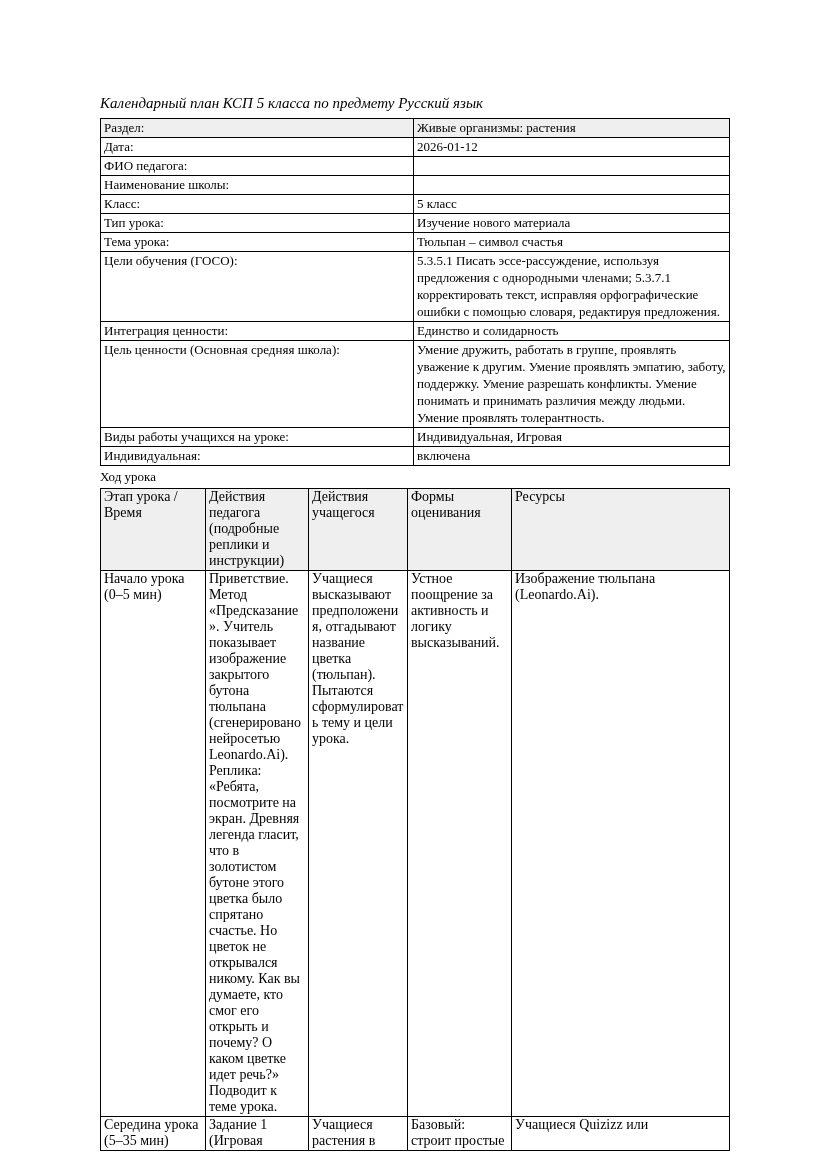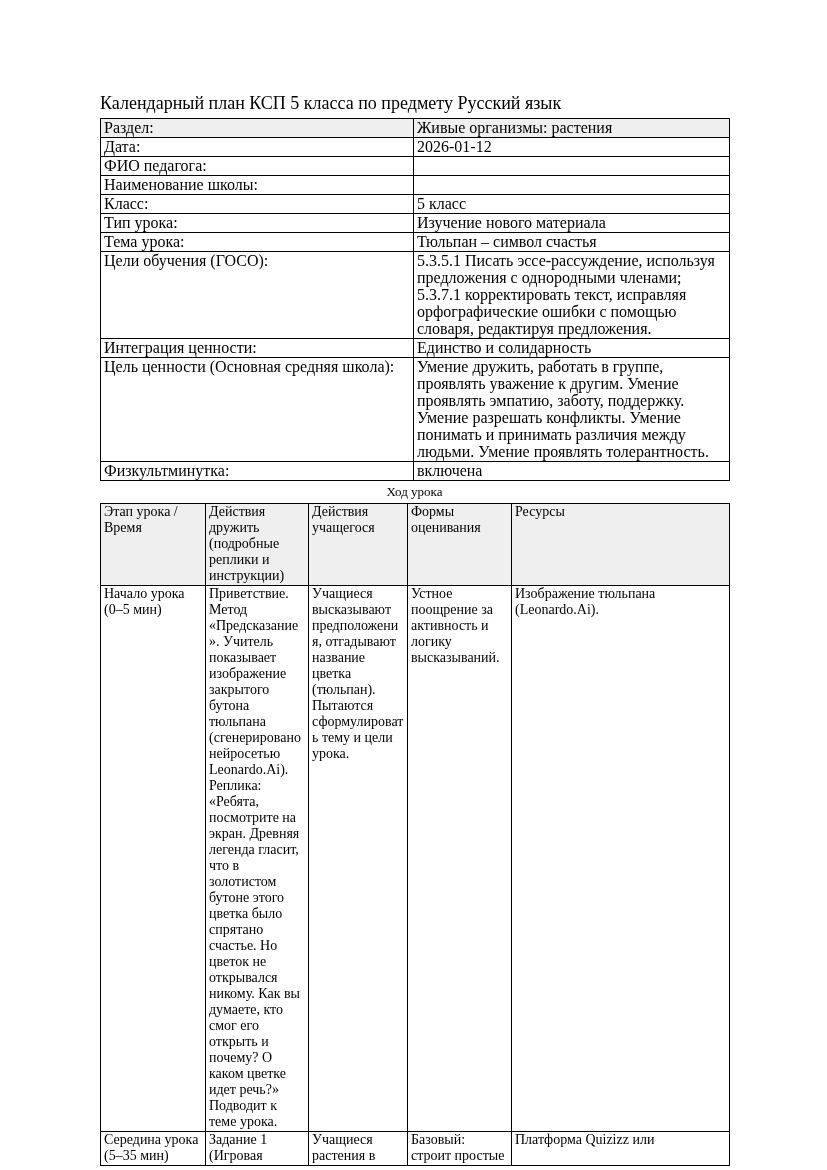--- a/index.html
+++ b/index.html
@@ -12,49 +12,49 @@
     font-family: "Liberation Serif", "DejaVu Serif", serif;
     color: #000000;
   }
   .page {
     position: absolute;
     left: 100px;
     top: 96px;
     width: 629px;
   }
   .doc-title {
-    font-size: 18px;
+    font-size: 15px;
     line-height: 15px;
     margin: 0 0 7px 0;
     white-space: nowrap;
+    font-style: italic;
   }
   table {
     border-collapse: collapse;
     table-layout: fixed;
     width: 629px;
   }
   td, th {
     border: 1px solid #000000;
     vertical-align: top;
     padding: 0 3px 1px 3px;
     overflow: hidden;
     word-wrap: break-word;
   }
   .info-table td {
-    font-size: 16px;
+    font-size: 13px;
     line-height: 17px;
   }
   tr.shaded {
     background: #efefef;
   }
   .section-label {
     font-size: 13px;
     line-height: 17px;
     margin: 2px 0 3px 0;
-    text-align: center;
   }
   .plan-table th, .plan-table td {
     font-size: 14px;
     line-height: 16px;
     font-weight: normal;
     text-align: left;
   }
   .plan-table thead tr {
     background: #efefef;
   }
@@ -110,40 +110,44 @@
         </tr>
         <tr>
           <td>Интеграция ценности:</td>
           <td>Единство и солидарность</td>
         </tr>
         <tr>
           <td>Цель ценности (Основная средняя школа):</td>
           <td>Умение дружить, работать в группе, проявлять уважение к другим. Умение проявлять эмпатию, заботу, поддержку. Умение разрешать конфликты. Умение понимать и принимать различия между людьми. Умение проявлять толерантность.</td>
         </tr>
         <tr>
-          <td>Физкультминутка:</td>
+          <td>Виды работы учащихся на уроке:</td>
+          <td>Индивидуальная, Игровая</td>
+        </tr>
+        <tr>
+          <td>Индивидуальная:</td>
           <td>включена</td>
         </tr>
       </tbody>
   </table>
 
   <div class="section-label">Ход урока</div>
 
   <table class="plan-table">
     <colgroup>
       <col style="width:105px">
       <col style="width:103px">
       <col style="width:99px">
       <col style="width:104px">
       <col style="width:218px">
     </colgroup>
     <thead>
       <tr id="plan-head">
           <th>Этап урока / Время</th>
-          <th>Действия дружить (подробные реплики и инструкции)</th>
+          <th>Действия педагога (подробные реплики и инструкции)</th>
           <th>Действия учащегося</th>
           <th>Формы оценивания</th>
           <th>Ресурсы</th>
         </tr>
     </thead>
     <tbody id="plan-tbody">
         <tr>
           <td>Начало урока (0–5 мин)</td>
           <td>Приветствие. Метод «Предсказание». Учитель показывает изображение закрытого бутона тюльпана (сгенерировано нейросетью Leonardo.Ai). Реплика: «Ребята, посмотрите на экран. Древняя легенда гласит, что в золотистом бутоне этого цветка было спрятано счастье. Но цветок не открывался никому. Как вы думаете, кто смог его открыть и почему? О каком цветке идет речь?» Подводит к теме урока.</td>
           <td>Учащиеся высказывают предположения, отгадывают название цветка (тюльпан). Пытаются сформулировать тему и цели урока.</td>
@@ -157,19 +161,19 @@
           <td>
             <div class="clip">Задание 1 (Игровая форма):</div>
           </td>
           <td>
             <div class="clip">Учащиеся растения в</div>
           </td>
           <td>
             <div class="clip">Базовый: строит простые</div>
           </td>
           <td>
-            <div class="clip">Платформа Quizizz или</div>
+            <div class="clip">Учащиеся Quizizz или</div>
           </td>
         </tr>
       </tbody>
   </table>
 
 </div>
 
 </body></html>

